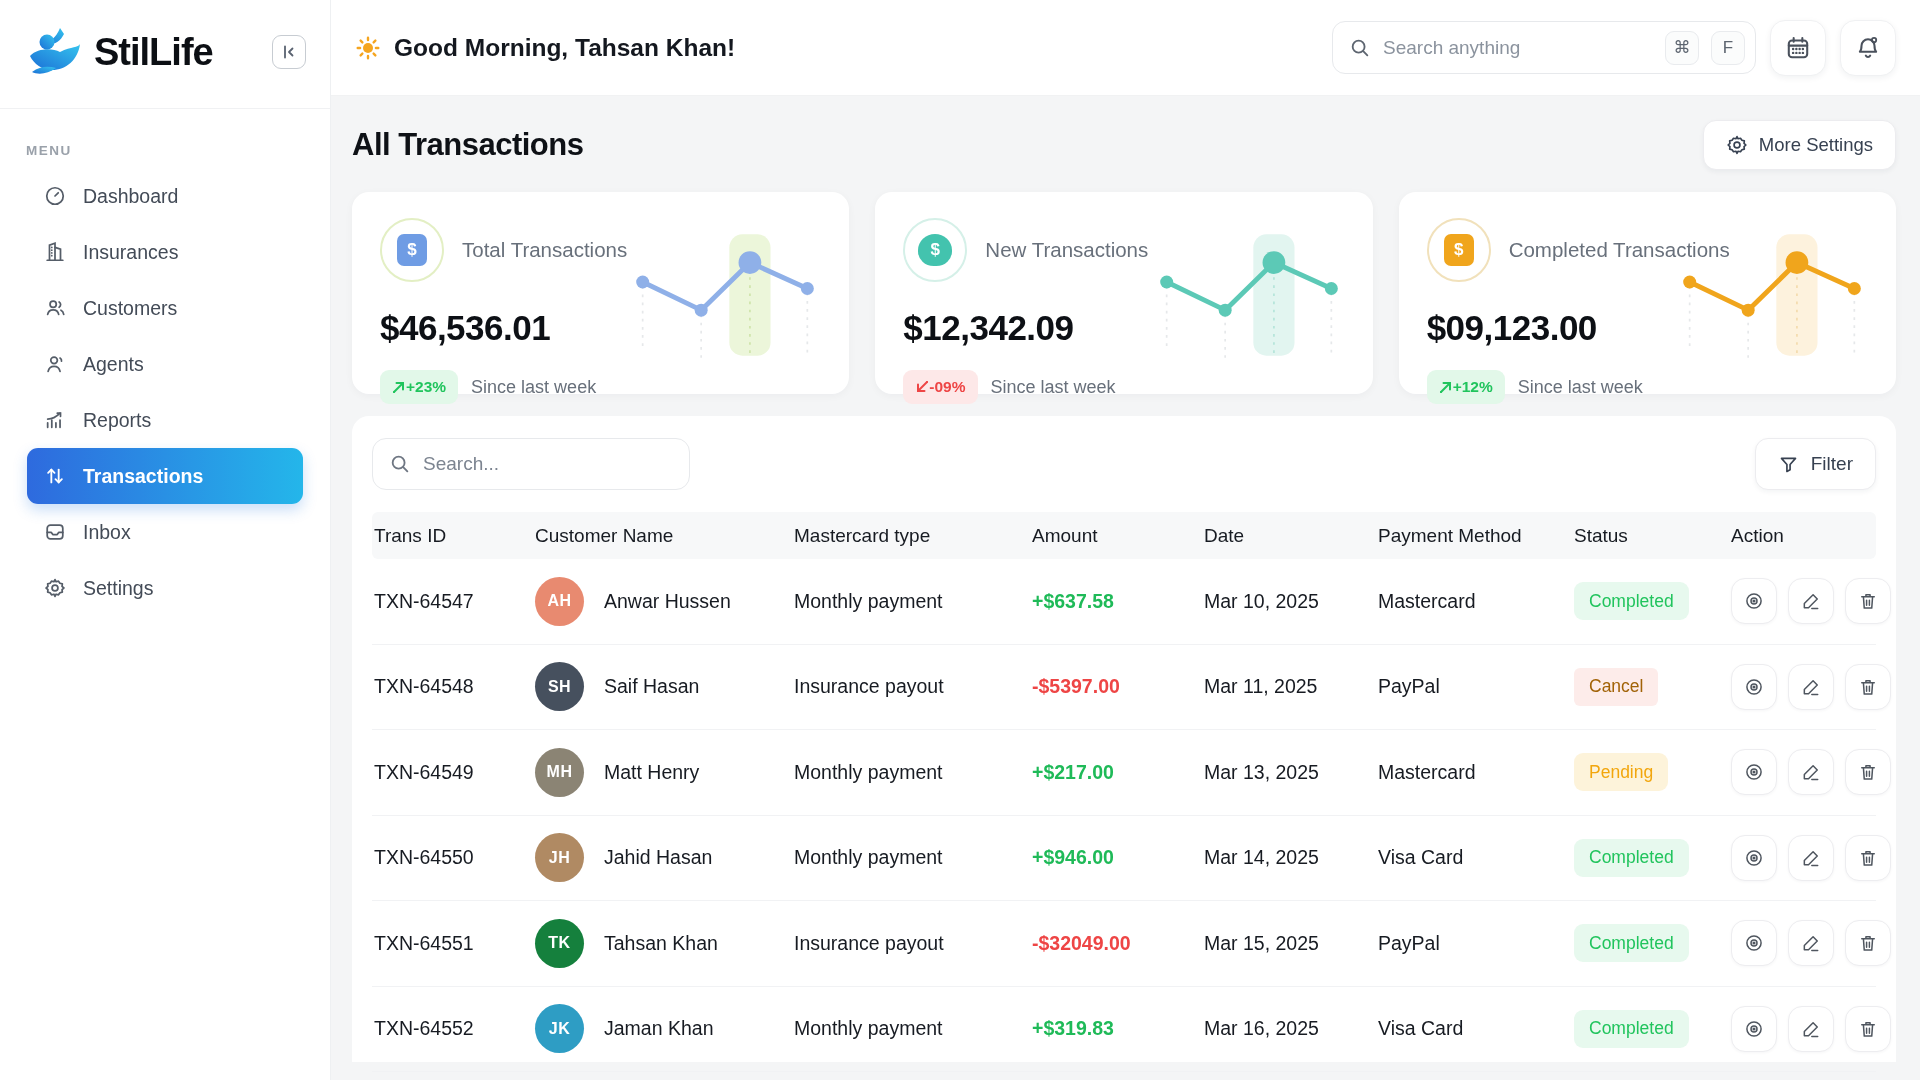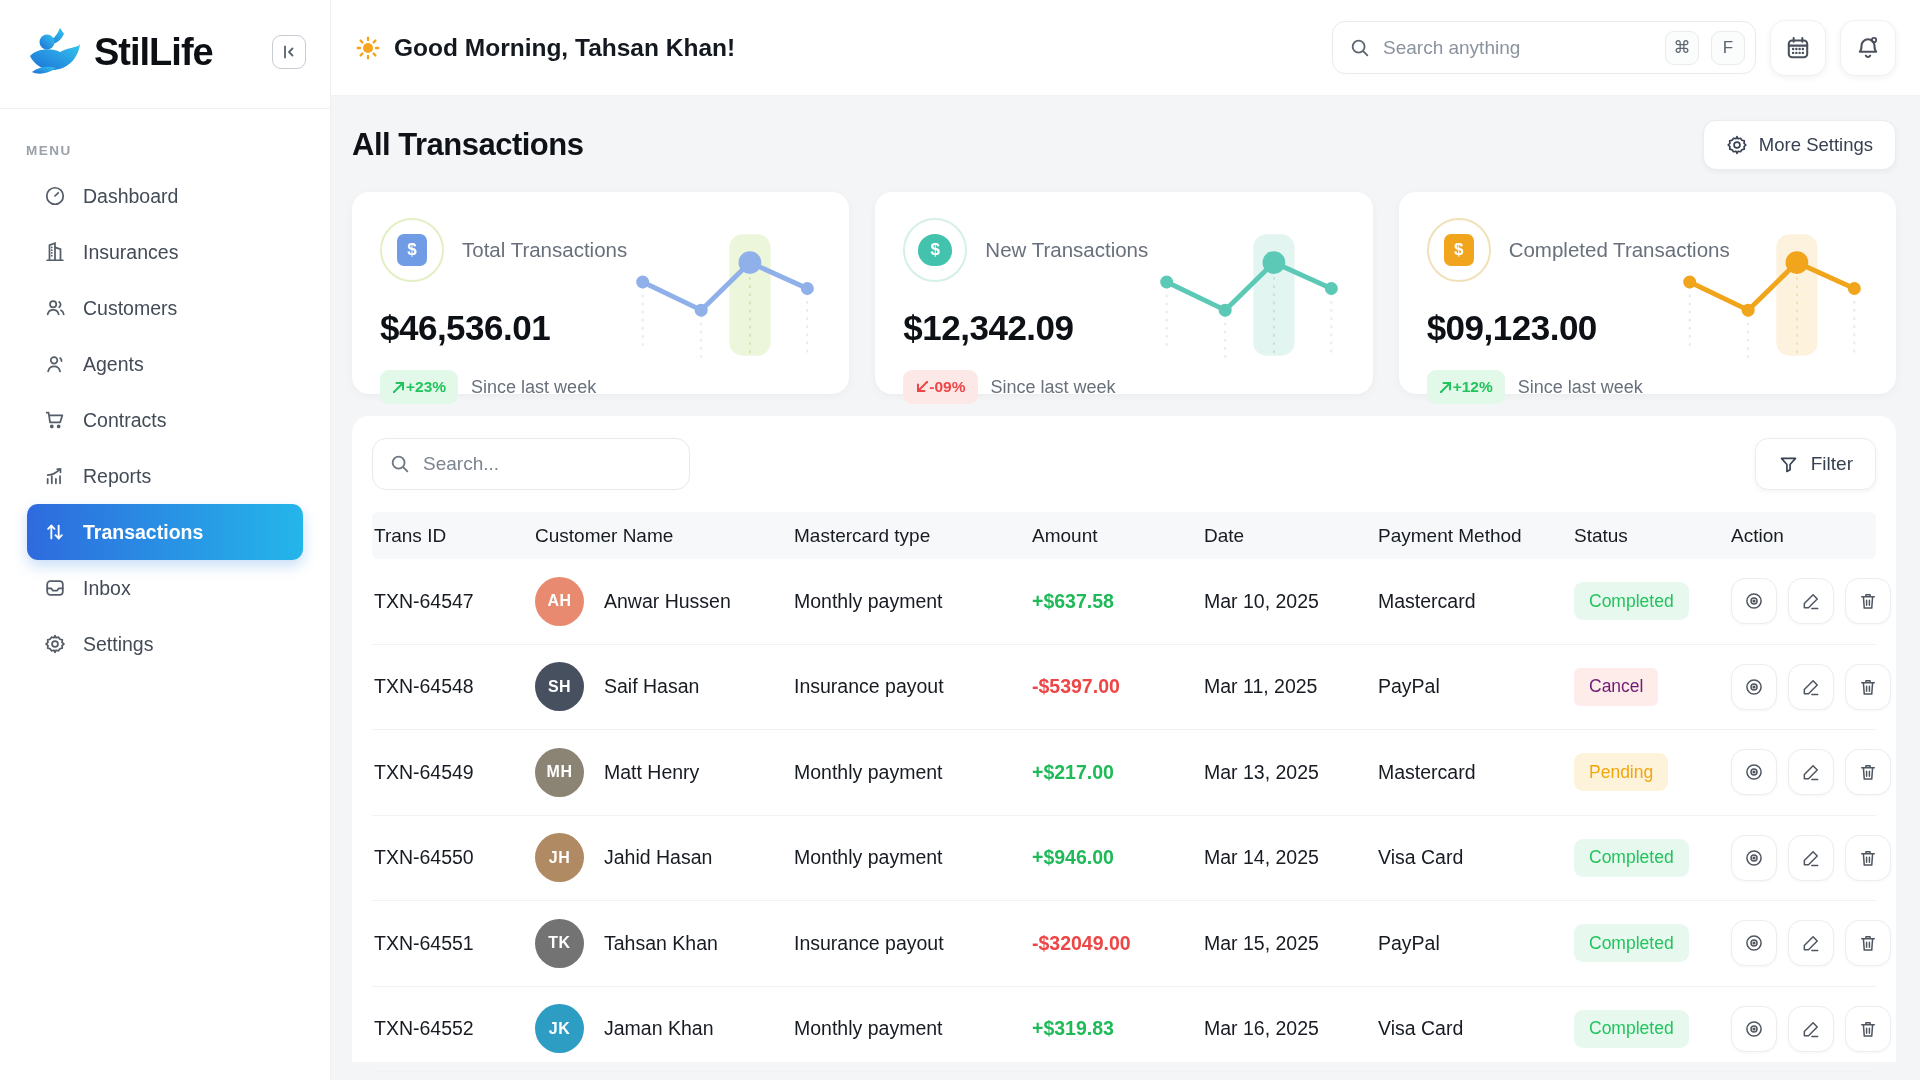--- a/index.html
+++ b/index.html
@@ -74,21 +74,21 @@
   .trow { height:85.5px; border-bottom:1px solid #f1f2f4; padding-left:2px; }
   .cell { font-size:19.5px; color:#171b22; }
   .cell.id, .cell.date, .cell.pay { font-weight:500; }
   .cust { display:flex; align-items:center; gap:20px; font-weight:500; }
   .avatar { width:49px; height:49px; border-radius:50%; display:flex; align-items:center; justify-content:center; color:#fff; font-size:16px; font-weight:700; letter-spacing:.5px; flex:0 0 auto; }
   .amt { font-weight:600; }
   .amt.pos { color:#1fba58; }
   .amt.neg { color:#ee4545; }
   .badge { display:inline-flex; align-items:center; height:38px; padding:0 15px; border-radius:9px; font-size:17.5px; font-weight:500; }
   .st-completed { background:#e7f9ee; color:#21c45d; }
-  .st-cancel    { background:#fdecea; color:#701a75;border-radius:6px; }
+  .st-cancel    { background:#fdecea; color:#a16207;border-radius:6px; }
   .st-pending   { background:#fdf3da; color:#f2a60d; }
   .actions { display:flex; gap:11px; }
   .act-btn { width:46px; height:46px; border-radius:14px; border:1px solid #ededf0; background:#fff; box-shadow:0 1px 3px rgba(20,30,50,.04); display:flex; align-items:center; justify-content:center; color:#4f565f; cursor:pointer; }
 
   svg { display:block; }
 </style>
 </head>
 <body>
 
 <aside class="sidebar">
@@ -155,30 +155,20 @@
         <svg width="22" height="22" viewBox="0 0 24 24" fill="none" stroke="currentColor" stroke-width="1.9" stroke-linecap="round">
             <circle cx="11" cy="8" r="3.6"></circle>
             <path d="M4.5 20c.7-3.4 3.2-5.4 6.5-5.4s5.8 2 6.5 5.4"></path>
             <path d="M17.5 5.5c1.4.8 1.8 2 1.6 3.4"></path>
           </svg>
       </span>
         <span>Agents</span>
     </div>
     <div class="menu-item">
       <span class="mi-icon">
-        <svg width="22" height="22" viewBox="0 0 24 24" fill="none" stroke="currentColor" stroke-width="1.9" stroke-linecap="round" stroke-linejoin="round">
-            <path d="M3 4h2l1.6 10.5h11L20 7H7"></path>
-            <circle cx="8.5" cy="19" r="1.1" fill="currentColor"></circle>
-            <circle cx="16" cy="19" r="1.1" fill="currentColor"></circle>
-          </svg>
-      </span>
-        <span>Contracts</span>
-    </div>
-    <div class="menu-item">
-      <span class="mi-icon">
         <svg width="22" height="22" viewBox="0 0 24 24" fill="none" stroke="currentColor" stroke-width="1.9" stroke-linecap="round">
             <path d="M4 20v-5M8.5 20v-8M13 20v-5M17.5 20v-8"></path>
             <path d="M4 11c4 0 9-2 13.5-6.5"></path>
             <path d="M14.5 4.5h3.5V8"></path>
           </svg>
       </span>
         <span>Reports</span>
     </div>
     <div class="menu-item active">
       <span class="mi-icon">
@@ -538,21 +528,21 @@
                 <path d="M4.5 7h15M9.5 7V4.5h5V7M6.5 7l1 13.5h9l1-13.5"></path>
                 <path d="M10.3 11v6M13.7 11v6"></path>
               </svg>
             </button>
         </div>
       </div>
 
       <div class="tgrid trow">
         <div class="cell id">TXN-64551</div>
         <div class="cell cust">
-            <span class="avatar" style="background: #737373;">TK</span>
+            <span class="avatar" style="background: #15803d;">TK</span>
             <span>Tahsan Khan</span>
           </div>
         <div class="cell">Insurance payout</div>
         <div class="cell amt neg">-$32049.00</div>
         <div class="cell date">Mar 15, 2025</div>
         <div class="cell pay">PayPal</div>
         <div><span class="badge st-completed">Completed</span></div>
         <div class="actions">
           <button class="act-btn">
               <svg width="20" height="20" viewBox="0 0 24 24" fill="none" stroke="currentColor" stroke-width="1.8">

